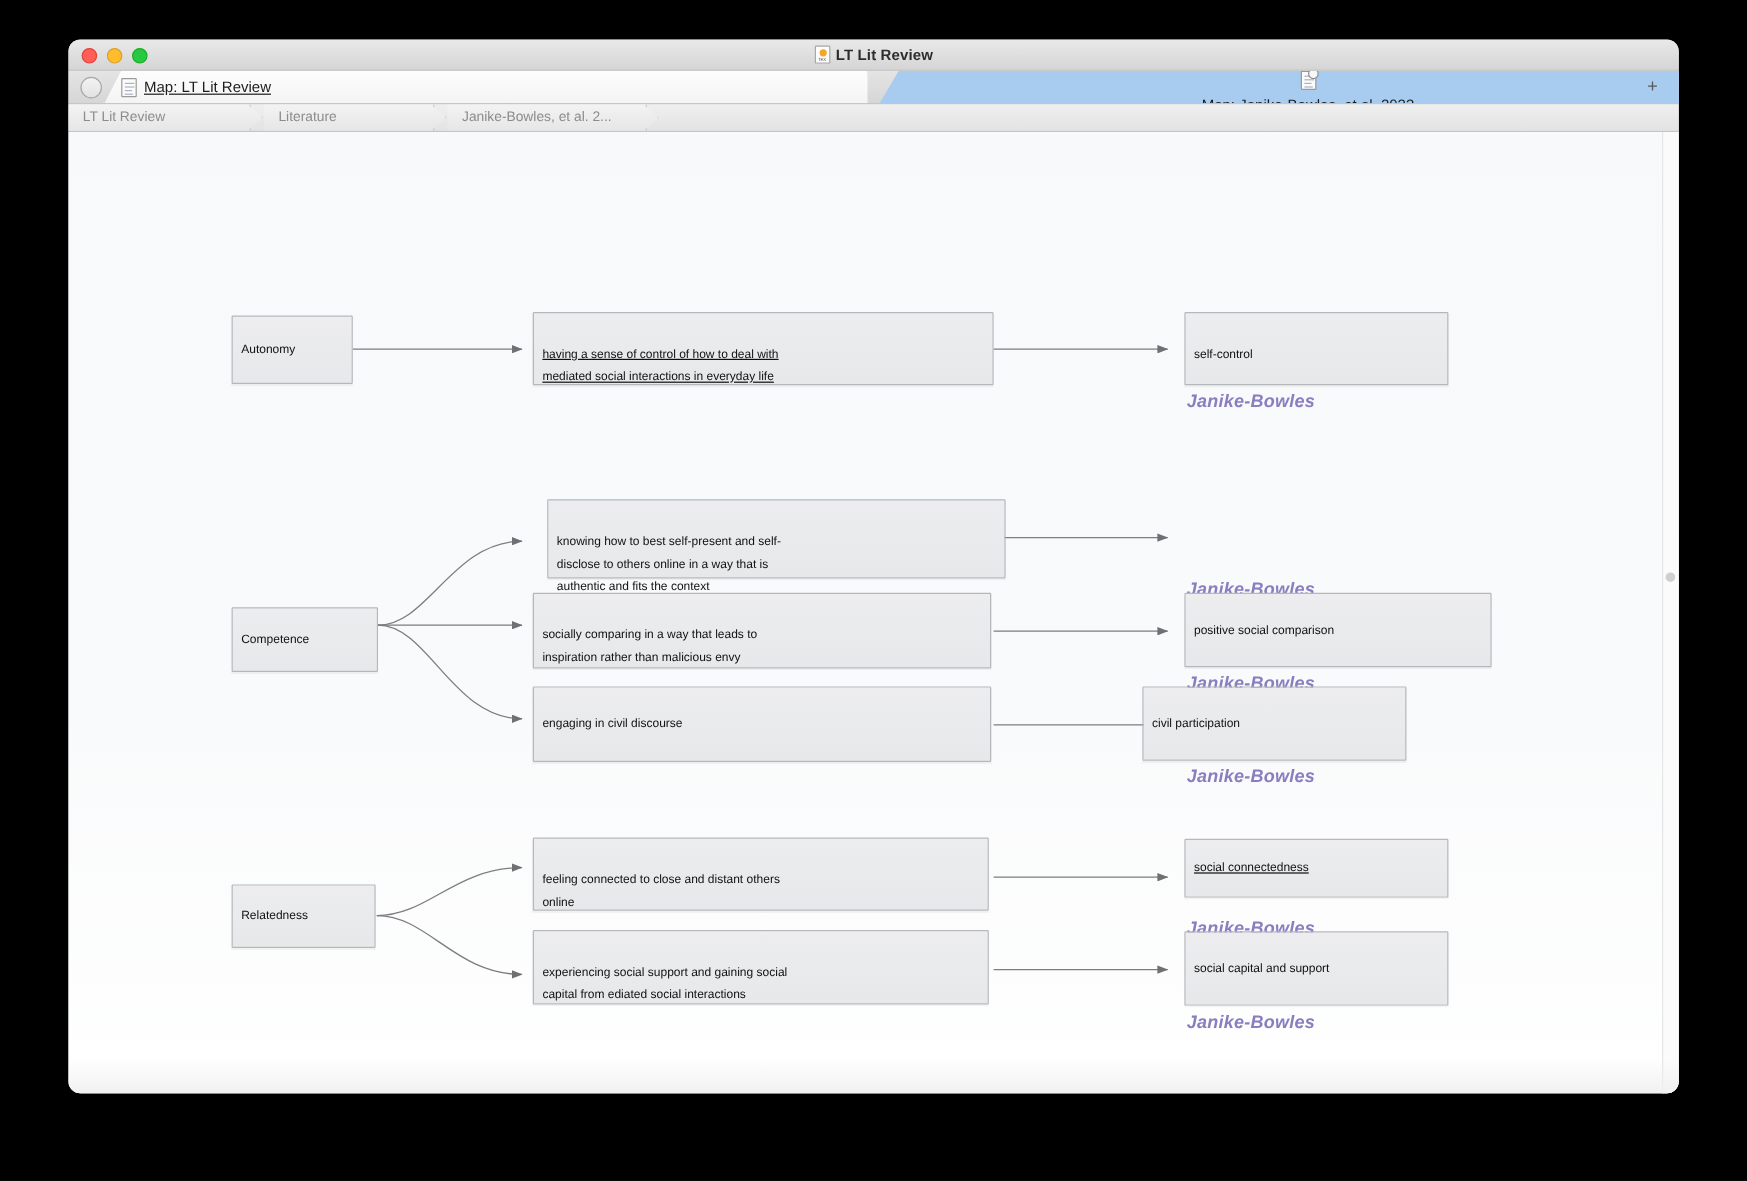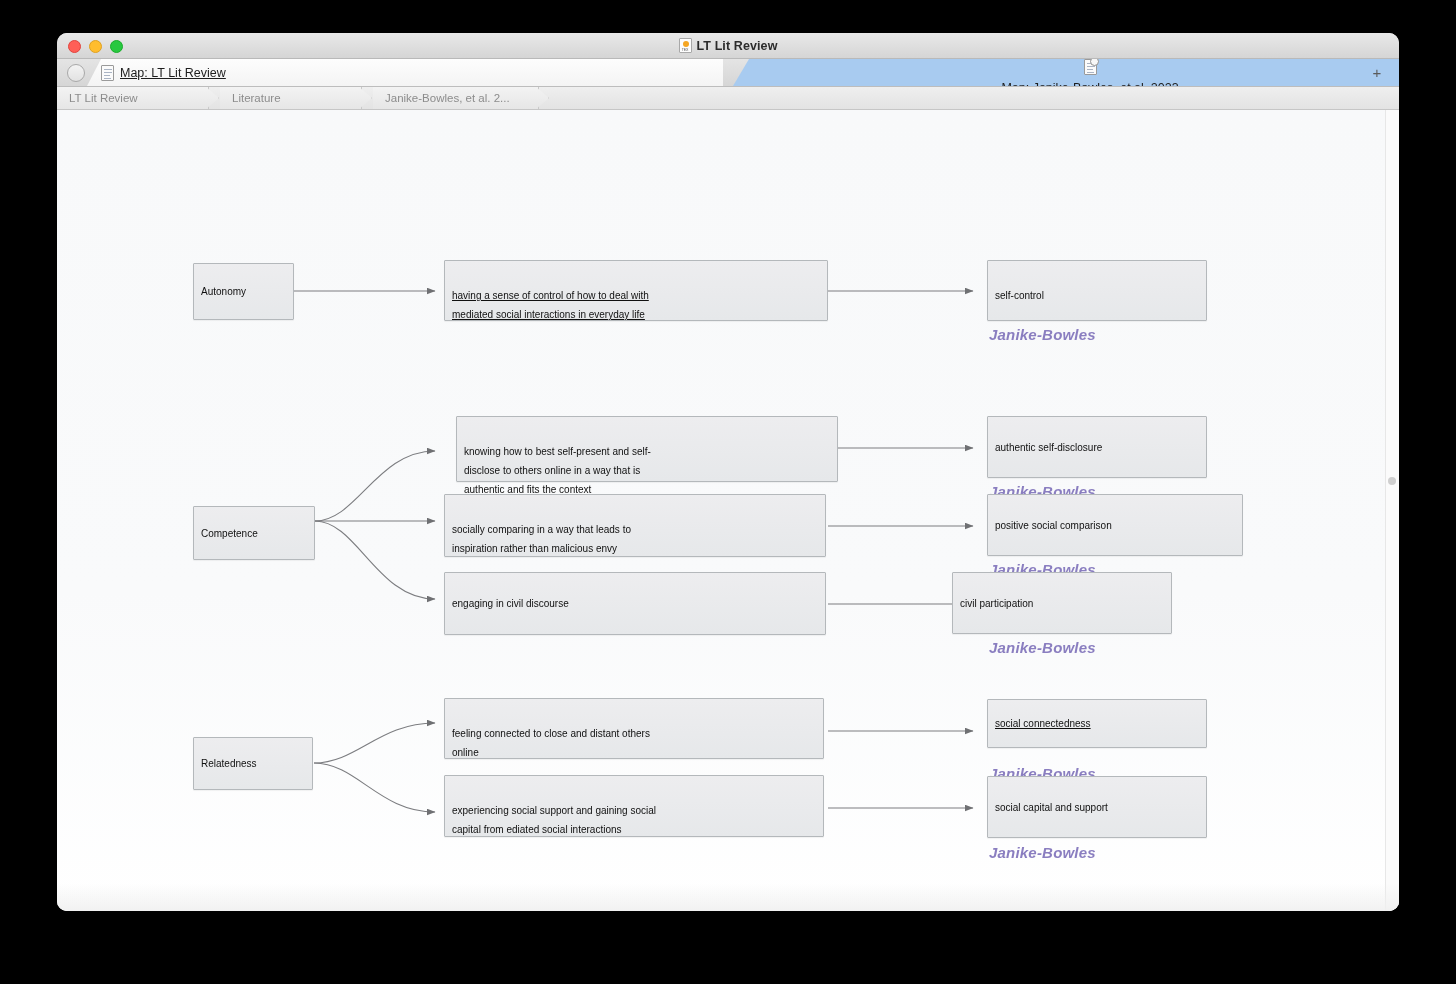--- a/index.html
+++ b/index.html
@@ -395,23 +395,20 @@
 authentic and fits the context</span>
     </div>
     <div class="node" style="left:387px; top:384px; width:382px; height:63px;">
       <span>socially comparing in a way that leads to
 inspiration rather than malicious envy</span>
     </div>
     <div class="node vcenter" style="left:387px; top:462px; width:382px; height:63px;">
       <span>engaging in civil discourse</span>
     </div>
 
-    <div class="node vcenter" style="left:930px; top:306px; width:220px; height:62px;">
-      <span>authentic self-disclosure</span>
-    </div>
     <div class="cite" style="left:932px; top:373px;">Janike-Bowles</div>
 
     <div class="node vcenter" style="left:930px; top:384px; width:256px; height:62px;">
       <span>positive social comparison</span>
     </div>
     <div class="cite" style="left:932px; top:451px;">Janike-Bowles</div>
 
     <div class="node vcenter" style="left:895px; top:462px; width:220px; height:62px;">
       <span>civil participation</span>
     </div>

